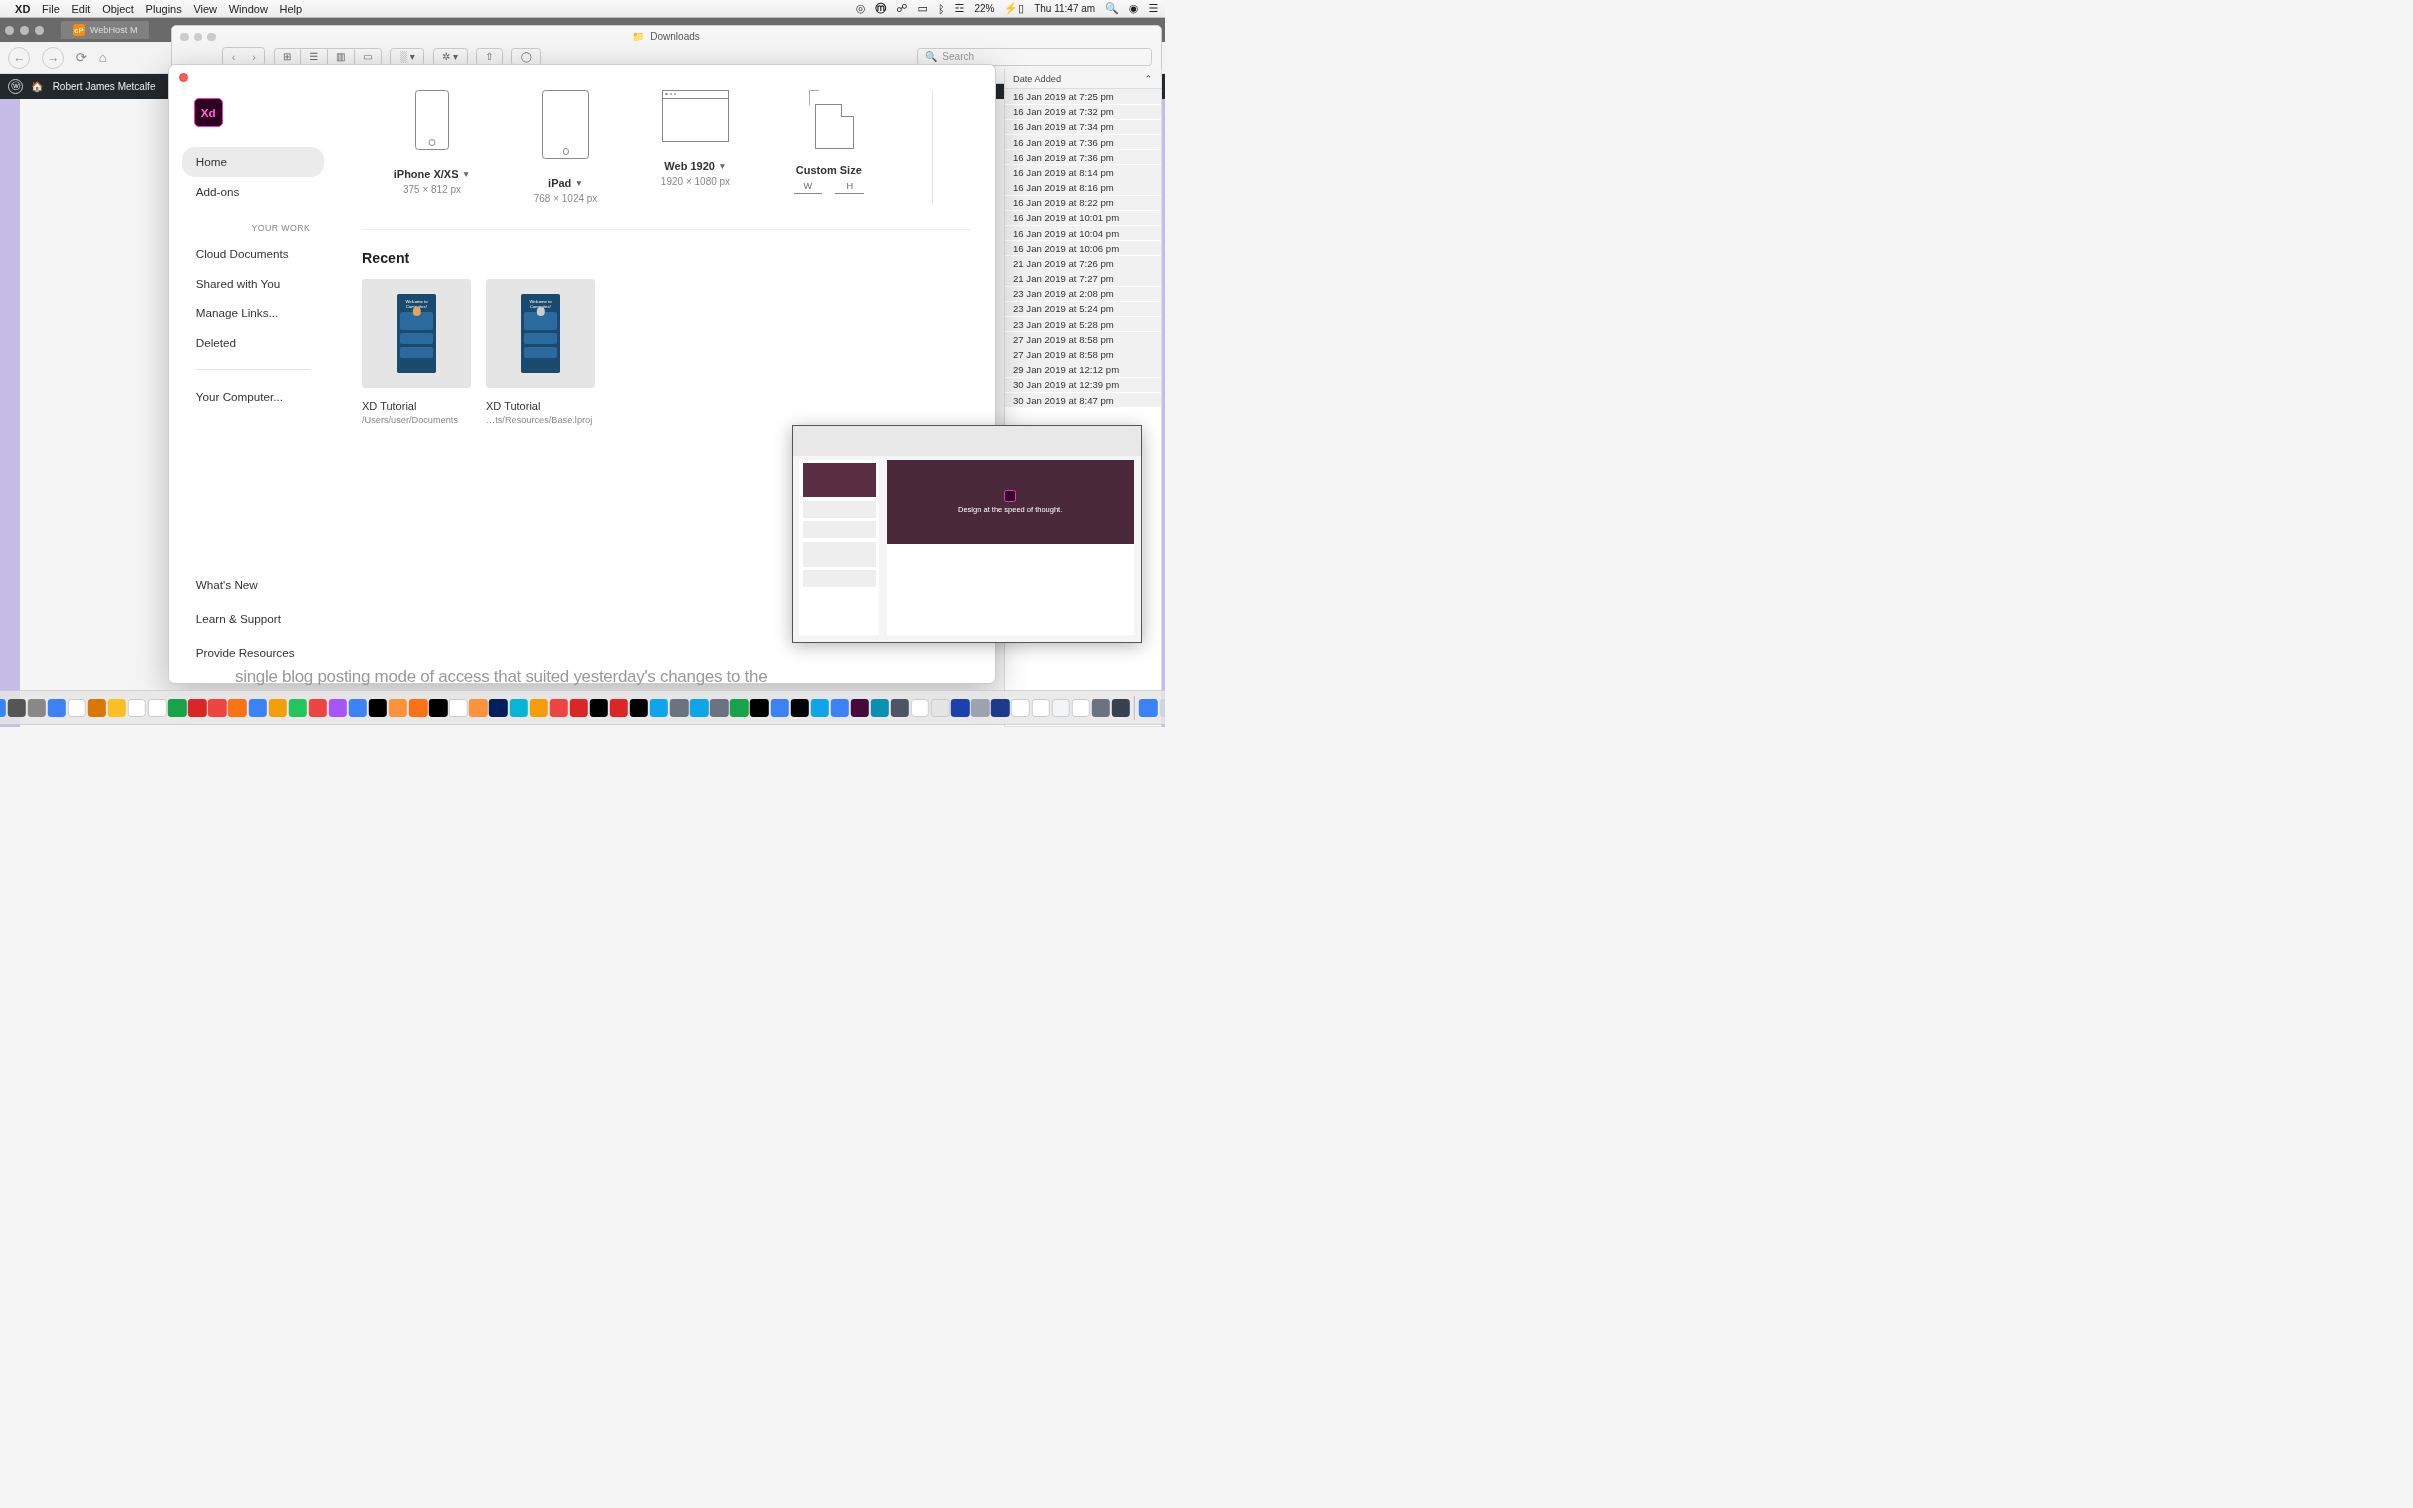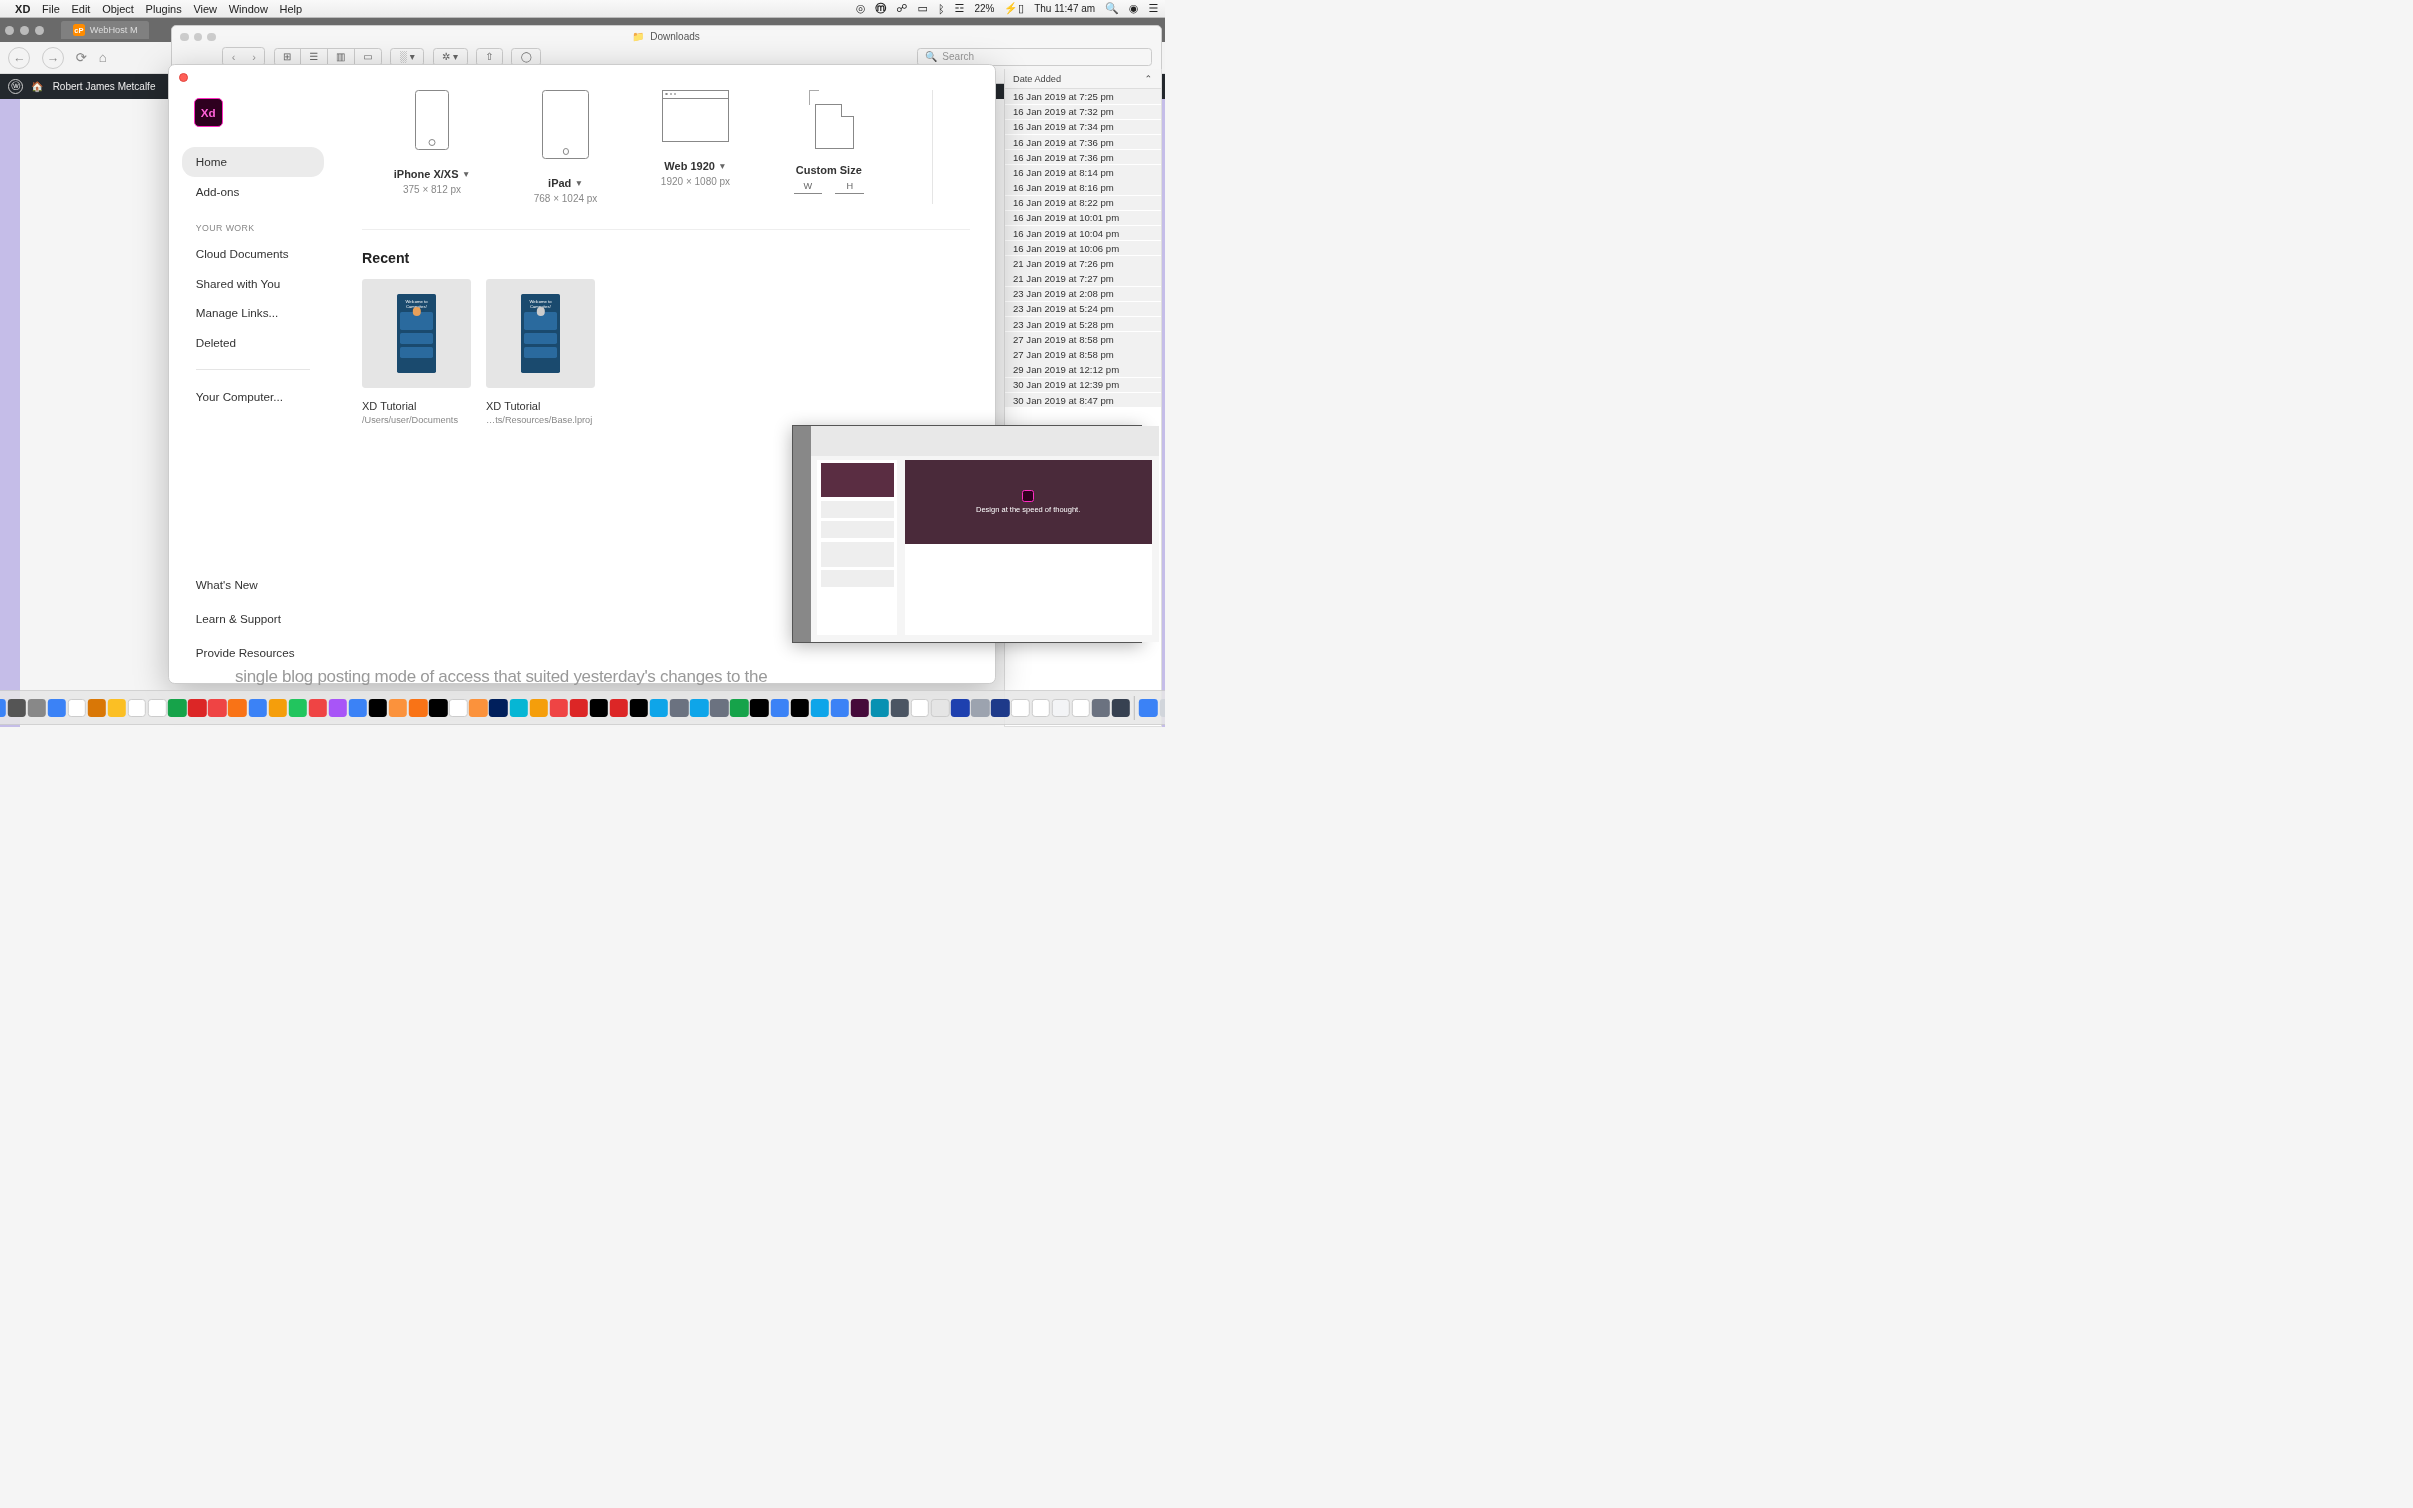--- a/index.html
+++ b/index.html
@@ -46,21 +46,21 @@
 .date-row { padding: 1.7px 8.4px; font-size: 9.6px; color: #333; background:#f1f1f1; margin-bottom:0.8px; white-space:nowrap;}
 
 
 .xd-window { position: absolute; top: 64px; left: 168px; width: 828px; height: 620px; background: #fff; border: 0.8px solid #ccc; border-radius: 6.7px; box-shadow: 0 8.4px 34px rgba(0,0,0,0.25); display: flex; }
 .xd-close { position: absolute; top: 7.5px; left: 10px; width: 9.2px; height: 9.2px; background: #ff5f57; border-radius: 50%; border:0.8px solid #e24640;}
 .xd-sidebar { width: 168px; padding: 25px 0 8.4px 0; display: flex; flex-direction: column; }
 .xd-logo { width: 28.5px; height: 28.5px; background: #2e001f; border: 1.7px solid #ff2bc2; border-radius: 5px; margin: 8.4px 0 20px 25px; display:flex; align-items:center; justify-content:center; color:#ff61d8; font-weight:bold; font-size:11.7px;}
 .xd-nav { display:flex; flex-direction:column; padding: 0 13.4px;}
 .xd-nav-item { padding: 8.4px 13.4px; font-size: 11.7px; color: #333; border-radius: 13px; }
 .xd-nav-item.active { background: #ebebeb; }
-.xd-nav-header { font-size: 8.8px; color: #888; letter-spacing: 0.4px; padding: 17px 13.4px 5px; }
+.xd-nav-header { font-size: 8.8px; color: #888; letter-spacing: 0.4px; padding: 17px 13.4px 5px; text-align: right; }
 .xd-nav-divider { border-top:0.8px solid #e5e5e5; margin: 11.7px 13.4px;}
 .xd-nav-bottom { margin-top:auto; padding: 0 13.4px 8.4px;}
 .xd-nav-bottom .xd-nav-item { padding: 7.5px 13.4px; margin-top: 6px;}
 
 .xd-main { flex: 1; padding: 25px 25px; overflow:hidden;}
 .xd-hero { text-align: center; font-size: 33px; font-weight: 300; color: #333; letter-spacing: -0.4px; margin: 17px 0 42px; }
 
 .artboard-row { display: flex; align-items: flex-start; justify-content: space-around; padding: 0 0 25px; border-bottom:0.8px solid #eee; margin-bottom:20px;}
 .artboard-card { text-align: center; }
 .ab-shape { margin: 0 auto 18.4px; border: 0.8px solid #888; background:#fff; position:relative;}
@@ -105,21 +105,21 @@
 .recent-thumb .mock { width:39px; height:79px; background:#1a4a6e; border-radius:1.7px; padding:5px 3.4px; display:flex; flex-direction:column; gap:2.5px;}
 .recent-thumb .mock .mhead { color:#fff; font-size:4.2px; text-align:center;}
 .recent-thumb .mock .mcard { background:#2a6a9e; height:18.4px; border-radius:1.7px; position:relative;}
 .recent-thumb .mock .mcard .av { width:8.4px; height:8.4px; background:#e8a05a; border-radius:50%; position:absolute; top:-4.2px; left:50%; transform:translateX(-50%);}
 .recent-thumb .mock .mrow { background:#2a6a9e; height:11.7px; border-radius:1.7px;}
 .recent-name { font-size:11px; color:#333; margin-bottom:3.4px;}
 .recent-path { font-size:9.2px; color:#888; white-space:nowrap; overflow:hidden; text-overflow:ellipsis;}
 
 
 .pip { position:absolute; right:23.5px; bottom:84px; width:350px; height:218px; background:#888; border:0.8px solid #555; box-shadow:0 3.4px 17px rgba(0,0,0,0.3);}
-.pip .pip-inner { width:100%; height:100%; background:linear-gradient(#e8e8e8 0 14%, #f5f5f5 14% 100%); position:relative; overflow:hidden;margin-left:18px;}
+.pip .pip-inner { width:100%; height:100%; background:linear-gradient(#e8e8e8 0 14%, #f5f5f5 14% 100%); position:relative; overflow:hidden;}
 .pip .pip-sidebar { position:absolute; left:6.7px; top:34px; bottom:6.7px; width:80px; background:#fff;}
 .pip .pip-sidebar .ps-blk { margin:3.4px; height:34px; background:#5a2d42;}
 .pip .pip-main { position:absolute; left:94px; right:6.7px; top:34px; bottom:6.7px; background:#fff;}
 .pip .pip-hero { margin:0; height:84px; background:#4a2a3a; display:flex; flex-direction:column; align-items:center; justify-content:center; color:#fff; font-size:7.5px; gap:3.4px;}
 .pip .pip-hero .px-logo{width:11.7px;height:11.7px;background:#2e001f;border:0.8px solid #ff2bc2;border-radius:2.5px;}
 
 
 .dock { position:absolute; bottom:1.7px; left:50%; transform:translateX(-50%); height:35px; background:rgba(230,230,230,0.85); border-radius:5px; display:flex; align-items:center; padding:0 5px; gap:1.7px; border:0.8px solid rgba(0,0,0,0.1);}
 .dock .dapp { width:18.4px; height:18.4px; border-radius:3.4px; flex-shrink:0;}
 .dock .sep { width:0.8px; height:23.5px; background:rgba(0,0,0,0.2); margin:0 2.5px;}

